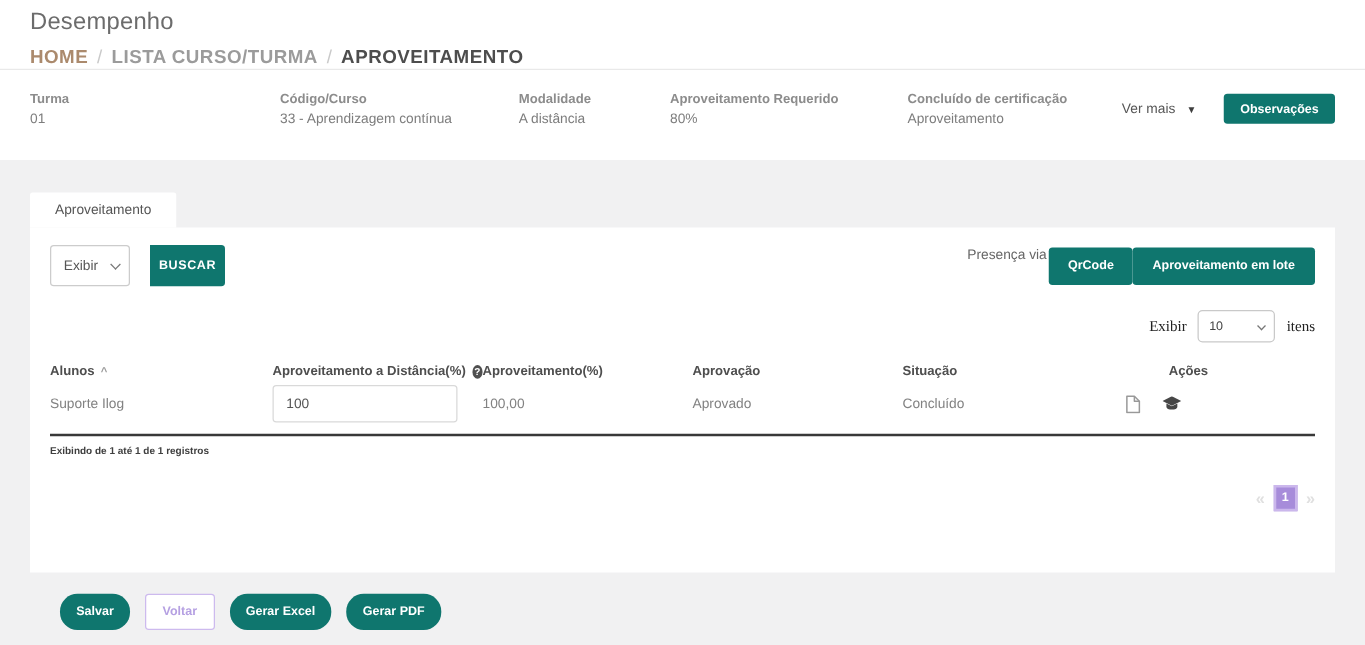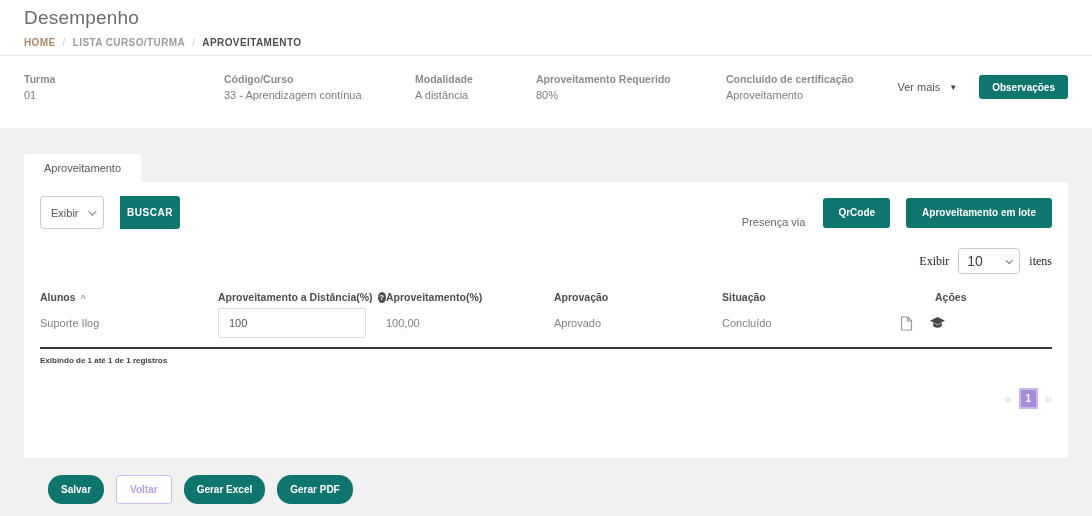--- a/index.html
+++ b/index.html
@@ -5,21 +5,21 @@
   * { box-sizing: border-box; margin: 0; padding: 0; }
   body {
     width: 1092px; height: 516px; overflow: hidden; position: relative;
     background: #f1f1f2; font-family: "Liberation Sans", sans-serif;
     -webkit-font-smoothing: antialiased;
   }
   
   .topbar { background:#fff; height:56px; padding:7px 24px 0; border-bottom:1px solid #e9e9e9; }
   .page-title { font-size:19px; font-weight:400; color:#6c6c6c; letter-spacing:.2px; }
   .breadcrumb { margin-top:8px; display:flex; align-items:center; gap:7px;
-    font-size:10px; font-weight:700; letter-spacing:.4px; }
+    font-size:15px; font-weight:700; letter-spacing:.4px; }
   .bc-home { color:#ab8a6d; text-decoration:none; cursor:pointer; }
   .bc-mid  { color:#9b9b9b; text-decoration:none; cursor:pointer; }
   .bc-cur  { color:#4d4d4d; }
   .bc-sep  { color:#c9c9c9; font-weight:400; }
 
   
   .infobar { background:#fff; height:72px; padding:17px 24px 0; display:flex; align-items:flex-start; }
   .field { padding-right:10px; }
   .f1{width:200px} .f2{width:191px} .f3{width:121px} .f4{width:190px} .f5{width:auto}
   .field .lbl { font-size:10.5px; font-weight:700; color:#8c8c8c; }
@@ -45,31 +45,31 @@
     cursor:pointer; background:#fff; }
   .chev { width:6px; height:6px; border-right:1.5px solid #777; border-bottom:1.5px solid #777;
     transform:rotate(45deg) translateY(-2px); display:inline-block; }
   .search-wrap { width:270px; height:33px; border:1px solid #d6d6d6; border-right:none;
     border-radius:2px 0 0 2px; display:flex; align-items:center; background:#fff; }
   .search-wrap input { border:none; outline:none; flex:1; height:100%;
     padding:0 6px 0 12px; font-size:11px; color:#555; font-family:"Liberation Sans",sans-serif; }
   .search-wrap input::placeholder { color:#b5b5b5; }
   .search-icon { margin-right:10px; display:flex; cursor:pointer; }
   .btn-buscar { height:33px; width:60px; font-size:10px; letter-spacing:.5px; border-radius:0 3px 3px 0; }
-  .right-filters { margin-left:auto; display:flex; align-items:flex-end; gap:16px; }
+  .right-filters { margin-left:auto; display:flex; align-items:flex-start; gap:0; }
   .presenca { font-size:11px; color:#666; margin-right:2px; }
   .btn-qrcode { height:30px; padding:0 15px; font-size:10px; }
   .btn-lote   { height:30px; padding:0 16px; font-size:10px; }
 
   
   .pagesize { display:flex; justify-content:flex-end; align-items:center; gap:9px;
     margin-top:19px; font-family:"Liberation Serif", serif; font-size:12px; color:#222; }
   .ps-select { width:62px; height:26px; border:1px solid #c9c9c9; border-radius:4px;
     display:flex; align-items:center; justify-content:space-between; padding:0 8px;
-    font-family:"Liberation Sans",sans-serif; font-size:14px; color:#444; cursor:pointer; background:#fff; }
+    font-family:"Liberation Sans",sans-serif; font-size:10px; color:#444; cursor:pointer; background:#fff; }
   .ps-select .chev { transform:rotate(45deg) translateY(-1px); width:5px; height:5px; }
 
   
   .tbl { margin-top:17px; }
   .tbl-head { display:flex; align-items:center; font-size:10.5px; font-weight:700; color:#4e4e4e; white-space:nowrap; }
   .c1{width:178px} .c2{width:168px} .c3{width:168px} .c4{width:168px} .c5{width:168px}
   .c6{flex:1}
   .head-c6 { padding-left:45px; }
   .c2-head { display:flex; align-items:center; gap:5px; }
   .sort { color:#9a9a9a; font-size:9px; font-weight:700; margin-left:5px; cursor:pointer; }

